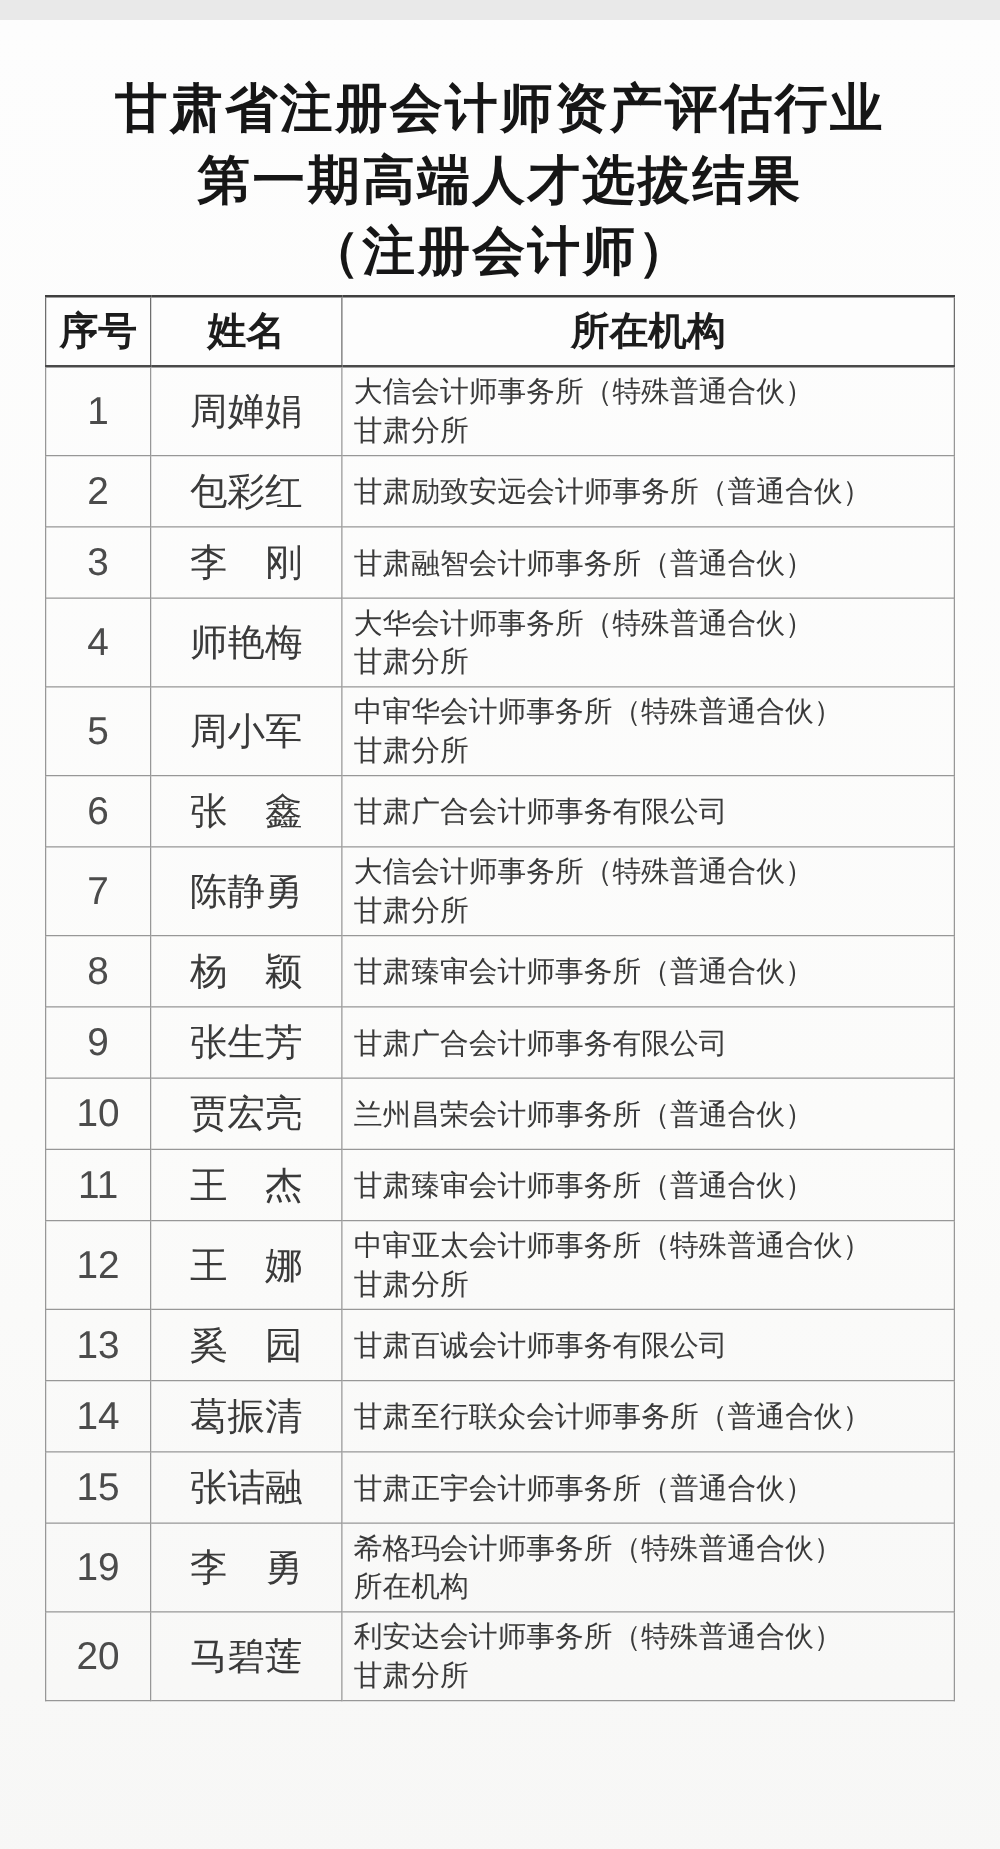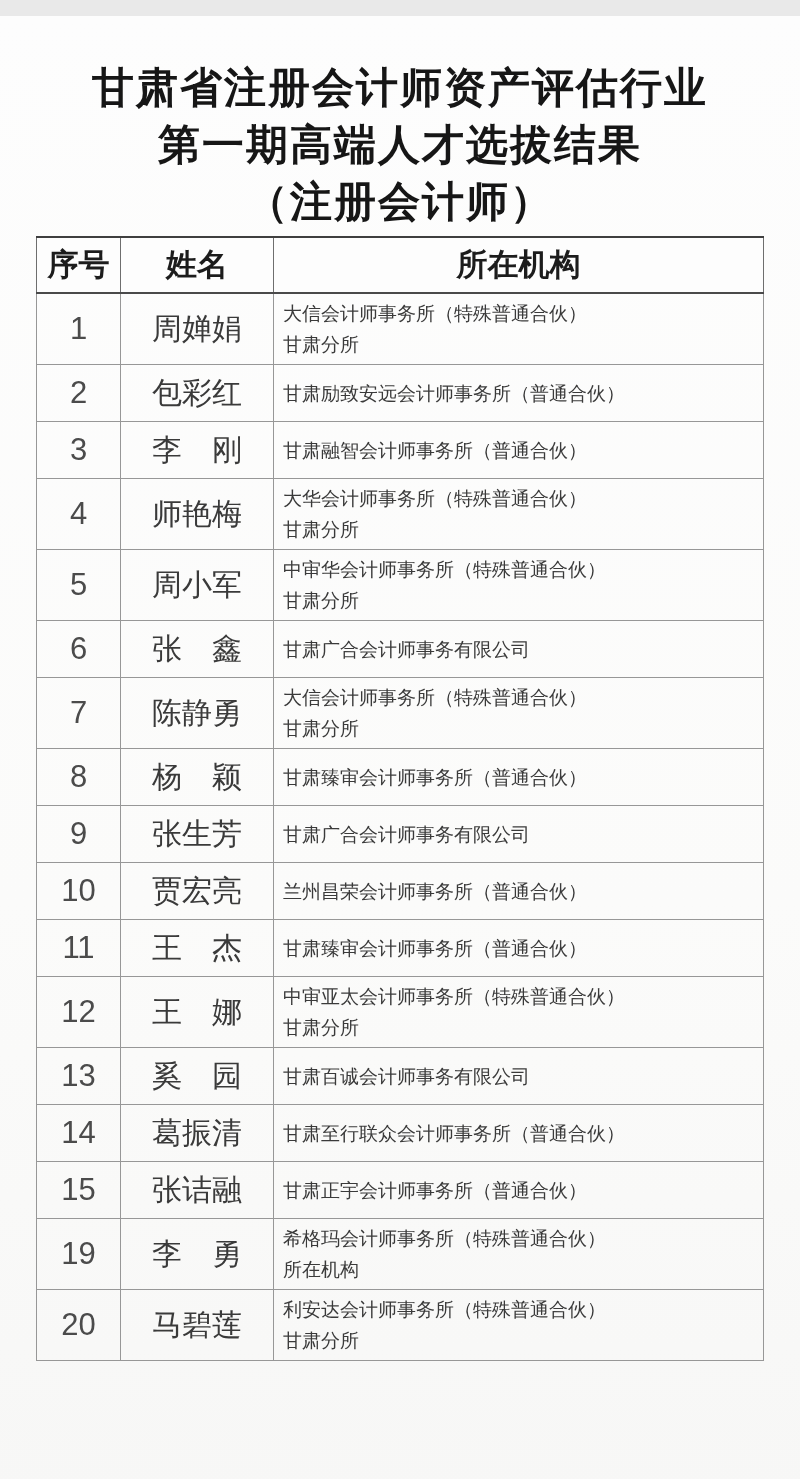--- a/index.html
+++ b/index.html
@@ -62,21 +62,21 @@
     color: #4b4b4b;
   }
   td.cell-name {
     text-align: center;
     font-family: Liberation Mono, monospace;
     font-size: 30px;
     color: #3a3a3a;
   }
   td.cell-org {
     font-family: "Liberation Serif", "DejaVu Serif", serif;
-    font-size: 19px;
+    font-size: 23px;
     line-height: 31px;
     color: #3a3a3a;
     text-align: left;
     padding: 4px 18px 4px 9px;
     white-space: pre-line;
   }
 </style>
 </head>
 <body>
 

